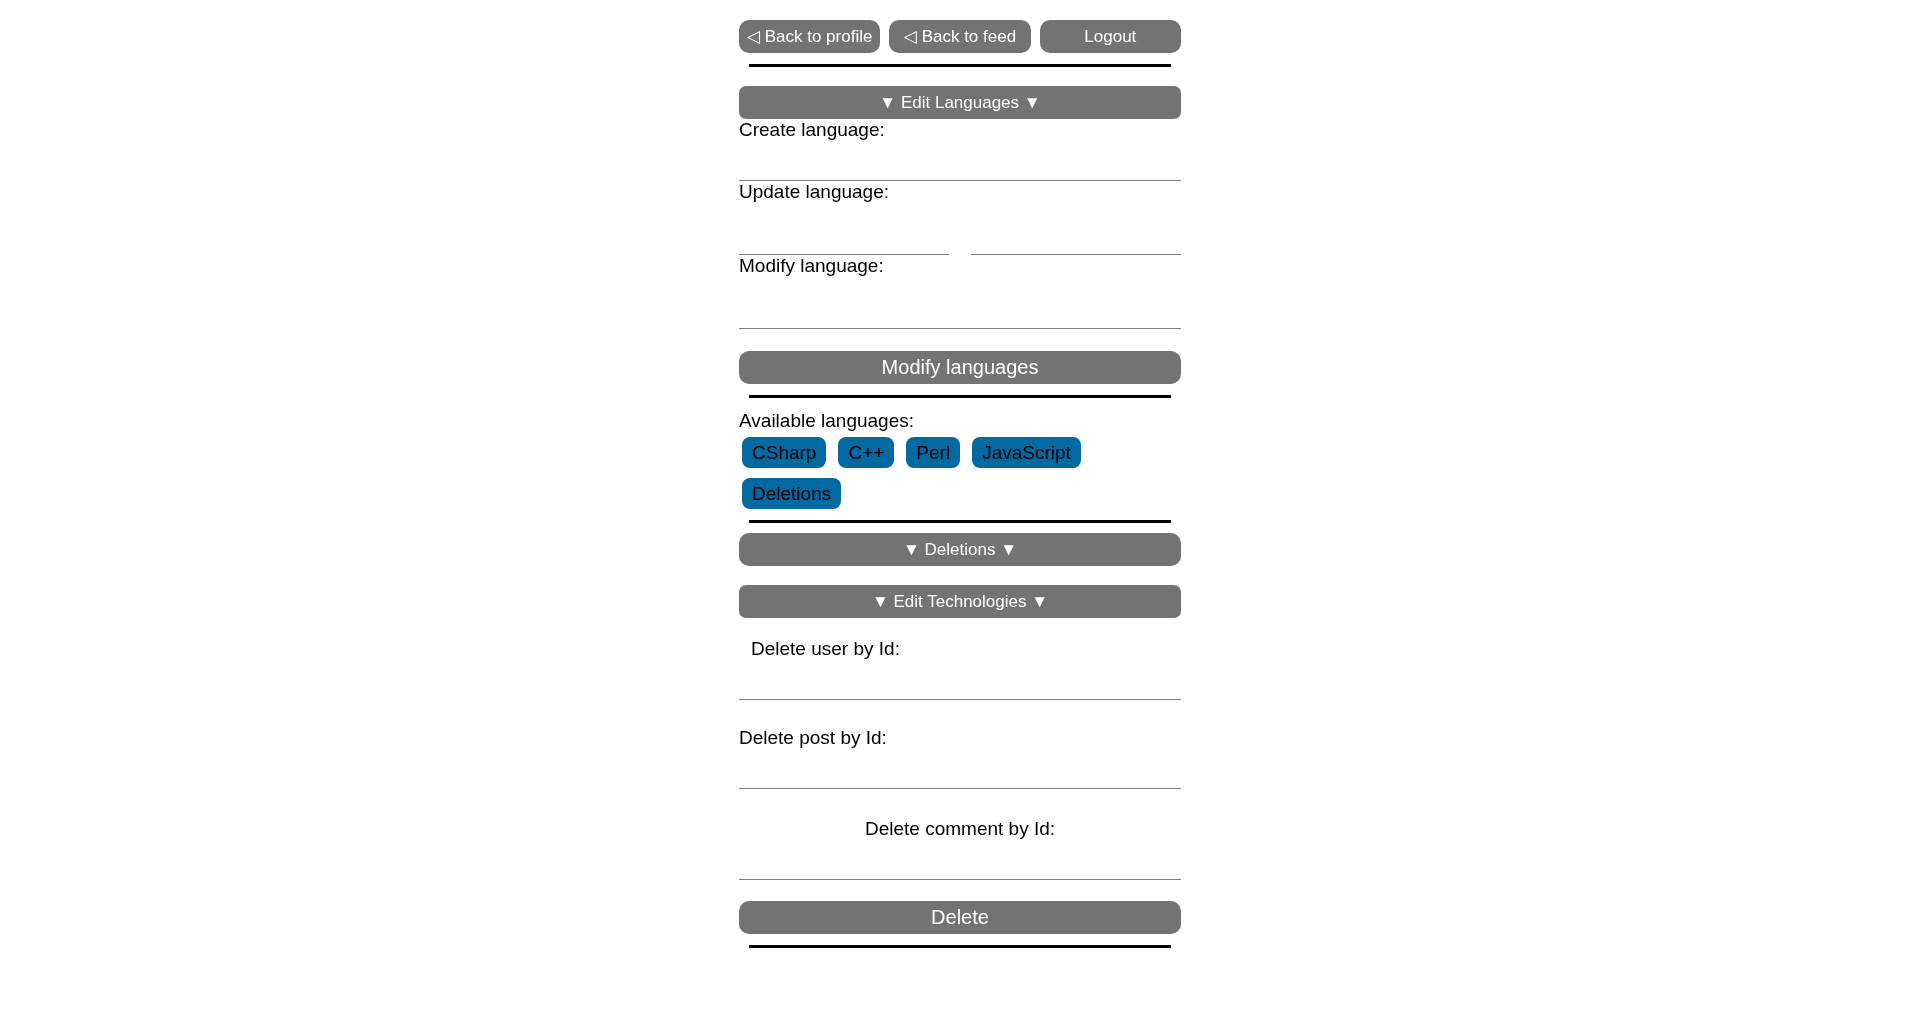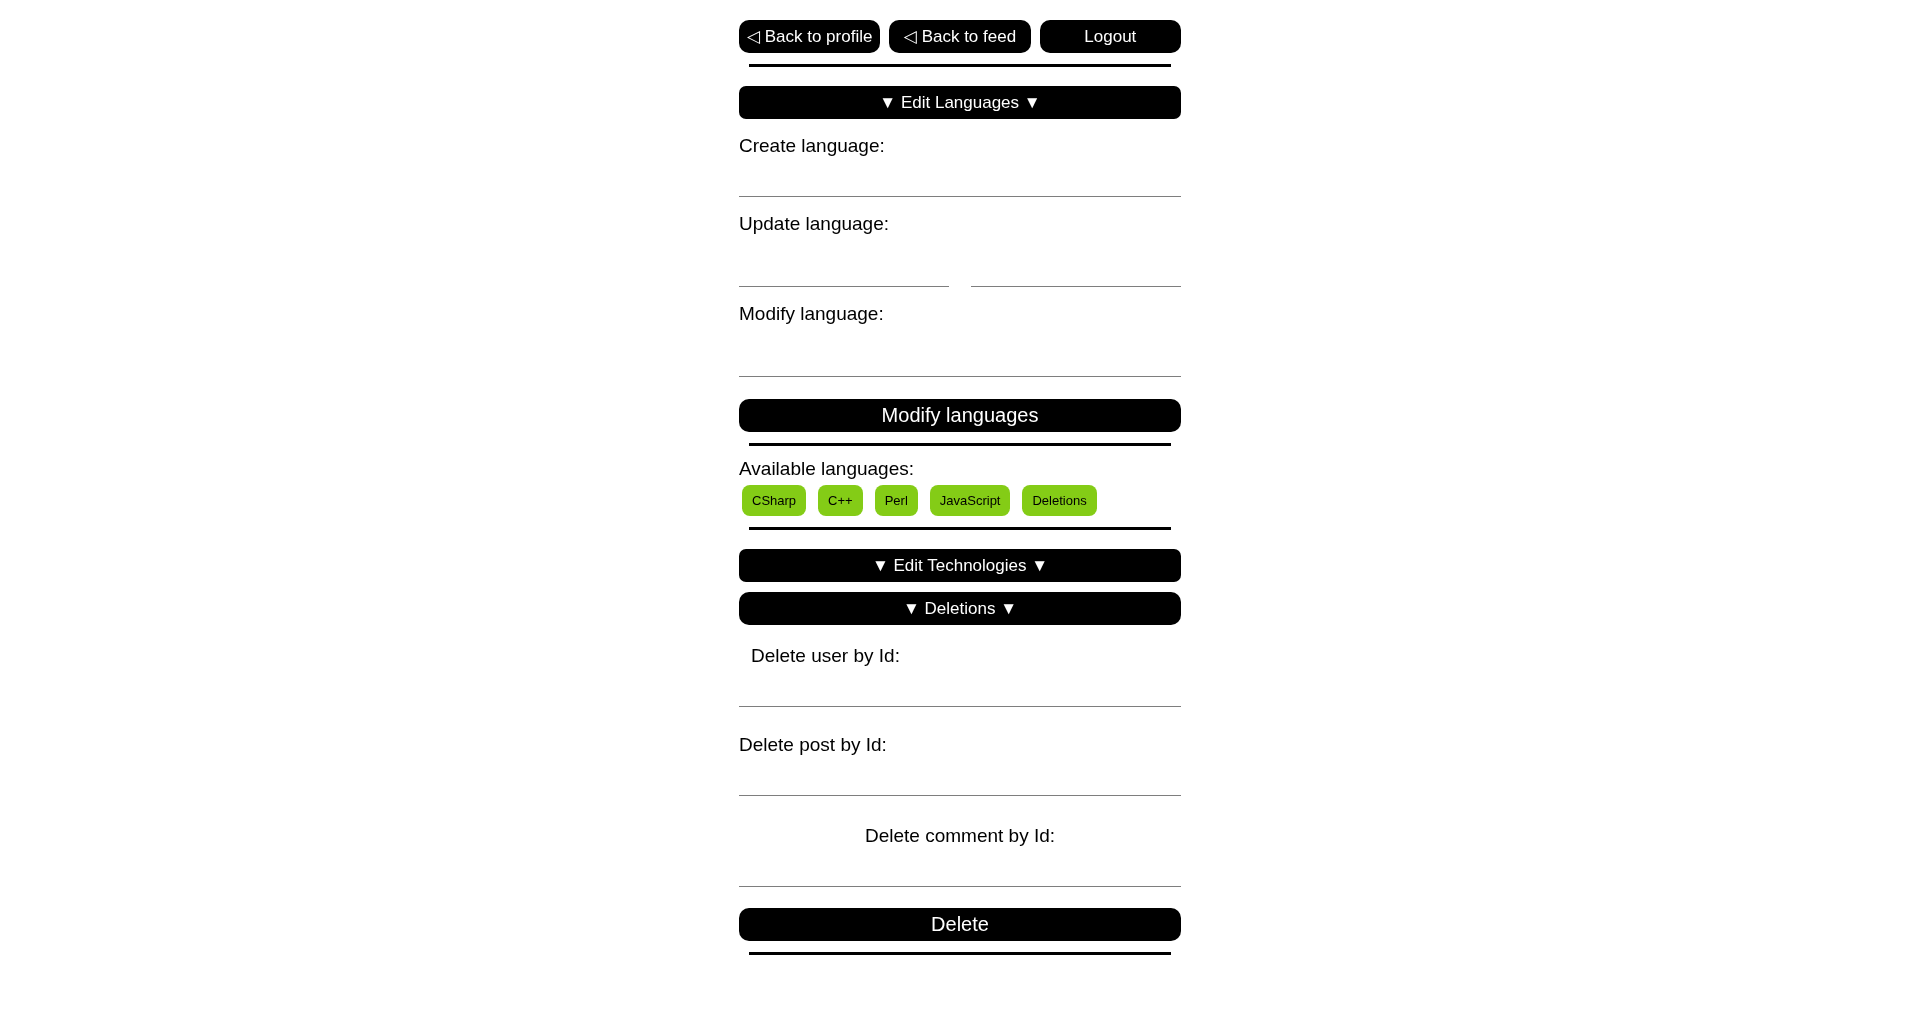--- a/index.html
+++ b/index.html
@@ -13,21 +13,21 @@
   body { min-height: 1012px; }
   .page {
     width: 442px;
     margin: 0 auto;
     padding-top: 20px;
     display: flow-root;
   }
   
   .btn {
     display: block;
-    background: #000000;
+    background: #737373;
     color: #ffffff;
     border: none;
     border-radius: 10px;
     height: 33px;
     font-family: inherit;
     font-size: 17px;
     line-height: 33px;
     padding: 0;
     text-align: center;
     cursor: pointer;
@@ -44,21 +44,20 @@
     height: 3px;
     background: #000000;
     border: none;
     margin: 11px 10px 0;
   }
   
   .field-label {
     display: block;
     font-size: 19px;
     line-height: 22px;
-    margin-top: 16px;
   }
   .field-input {
     display: block;
     width: 100%;
     height: 40px;
     border: none;
     border-bottom: 1px solid #7e7e7e;
     background: transparent;
     outline: none;
     font-family: inherit;
@@ -83,25 +82,25 @@
   
   .tag-list {
     display: flex;
     flex-wrap: wrap;
     gap: 10px 12px;
     margin-top: 5px;
     padding-left: 3px;
   }
   .tag {
     display: inline-block;
-    background: #84cc16;
+    background: #0369a1;
     color: #000000;
     border-radius: 8px;
     padding: 4px 10px;
-    font-size: 13px;
+    font-size: 19px;
     line-height: 23px;
   }
 </style>
 </head>
 <body>
 
 <div class="page">
 
   <div class="nav-row">
     <button class="btn nav-btn">◁ Back to profile</button>
@@ -134,23 +133,23 @@
   <div class="tag-list">
       <span class="tag">CSharp</span>
       <span class="tag">C++</span>
       <span class="tag">Perl</span>
       <span class="tag">JavaScript</span>
       <span class="tag">Deletions</span>
     </div>
 
   <div class="rule"></div>
 
+  <button class="btn toggle-btn mt-10">▼ Deletions ▼</button>
+
   <button class="btn toggle-btn mt-19">▼ Edit Technologies ▼</button>
-
-  <button class="btn toggle-btn mt-10">▼ Deletions ▼</button>
 
   <label class="field-label mt-20">Delete user by Id:</label>
   <input class="field-input" type="text" style="">
 
   <label class="field-label mt-27">Delete post by Id:</label>
   <input class="field-input" type="text" style="">
 
   <label class="field-label mt-29">Delete comment by Id:</label>
   <input class="field-input" type="text" style="">
 

